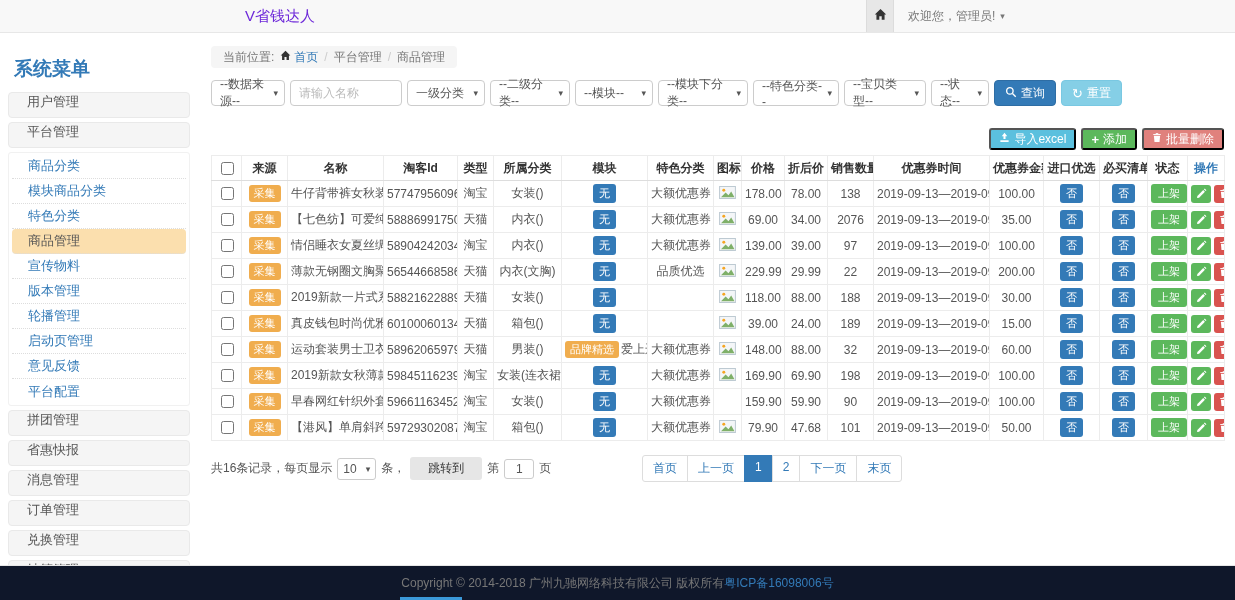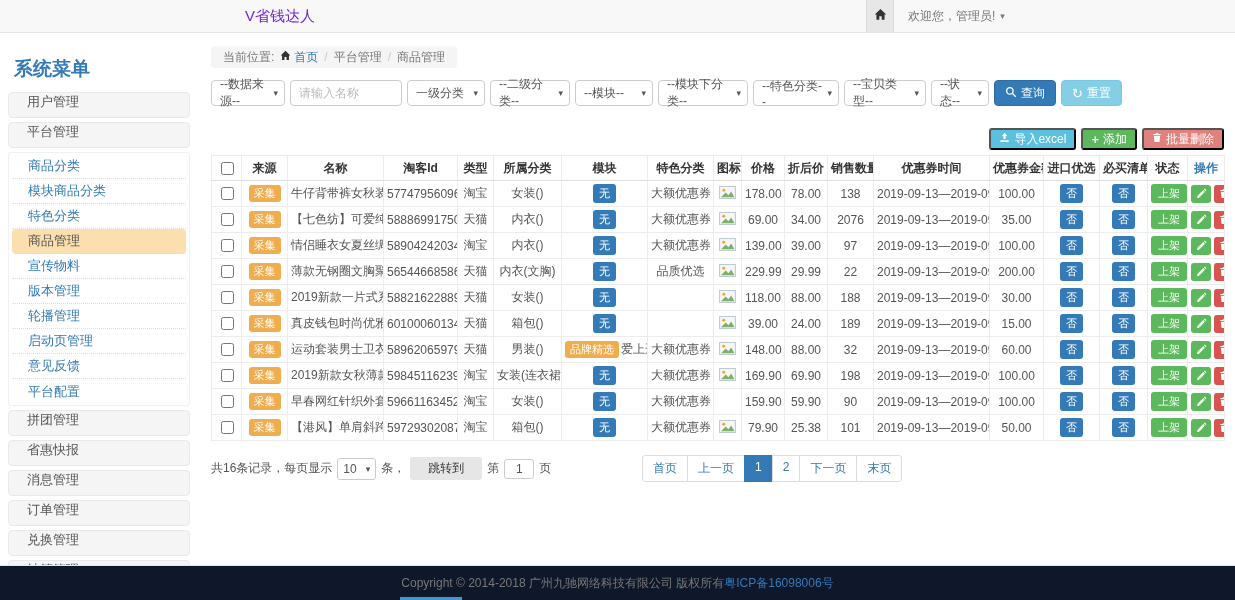--- a/index.html
+++ b/index.html
@@ -616,21 +616,21 @@
           <td><span>淘宝</span></td>
           <td><span>箱包()</span></td>
           <td><span class="badge badge-blue">无</span></td>
           <td><span>大额优惠券</span></td>
           <td><span><svg viewBox="0 0 18 14" width="17" height="13">
                 <rect x="0.5" y="0.5" width="17" height="13" fill="#f4f6f8" stroke="#b9c6cf"></rect>
                 <circle cx="5" cy="4.5" r="1.6" fill="#f5a623"></circle>
                 <path d="M2 12 L7 7 L10 10 L13 6 L16.5 12 Z" fill="#7fb069"></path>
               </svg></span></td>
           <td><span>79.90</span></td>
-          <td><span>25.38</span></td>
+          <td><span>47.68</span></td>
           <td><span>101</span></td>
           <td><span>2019-09-13—2019-09-18</span></td>
           <td><span>50.00</span></td>
           <td><span class="badge badge-blue">否</span></td>
           <td><span class="badge badge-blue">否</span></td>
           <td><span class="badge badge-green">上架</span></td>
           <td><span class="opbtn op-edit">
               <svg viewBox="0 0 16 16" width="11" height="11" fill="#fff">
                 <path d="M2 11.5 L10.5 3 L13 5.5 L4.5 14 L1.5 14.5 Z"></path>
                 <path d="M11.5 2 L14 4.5 L15.2 3.3 L12.7 0.8 Z"></path>

